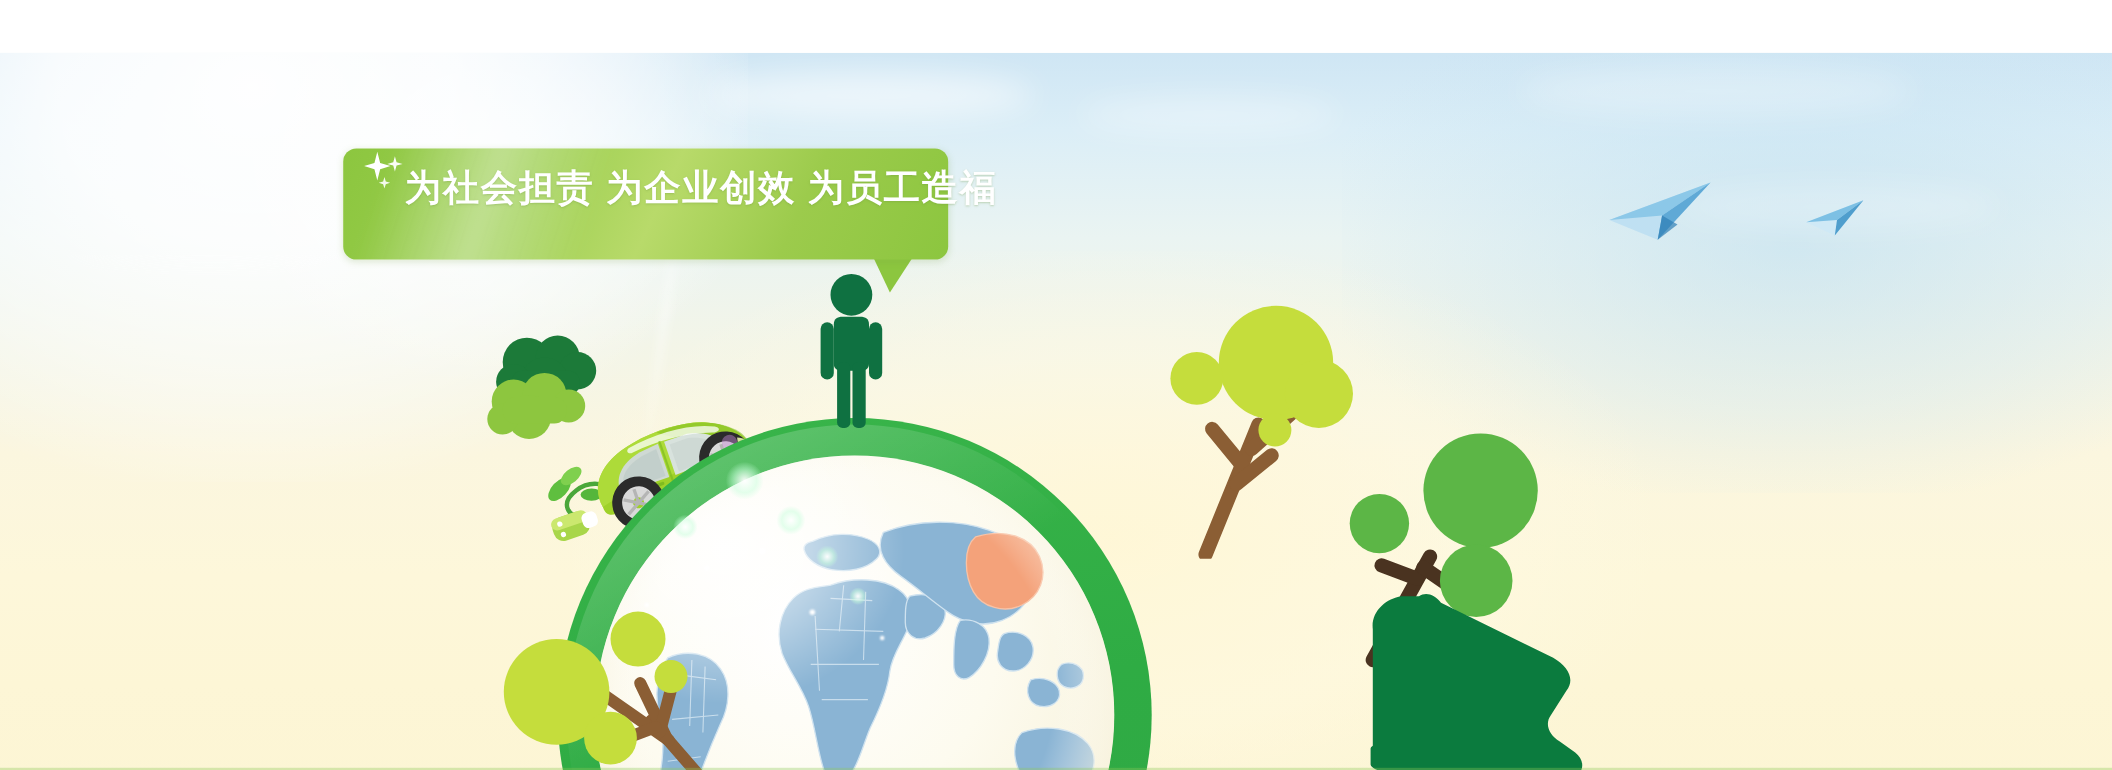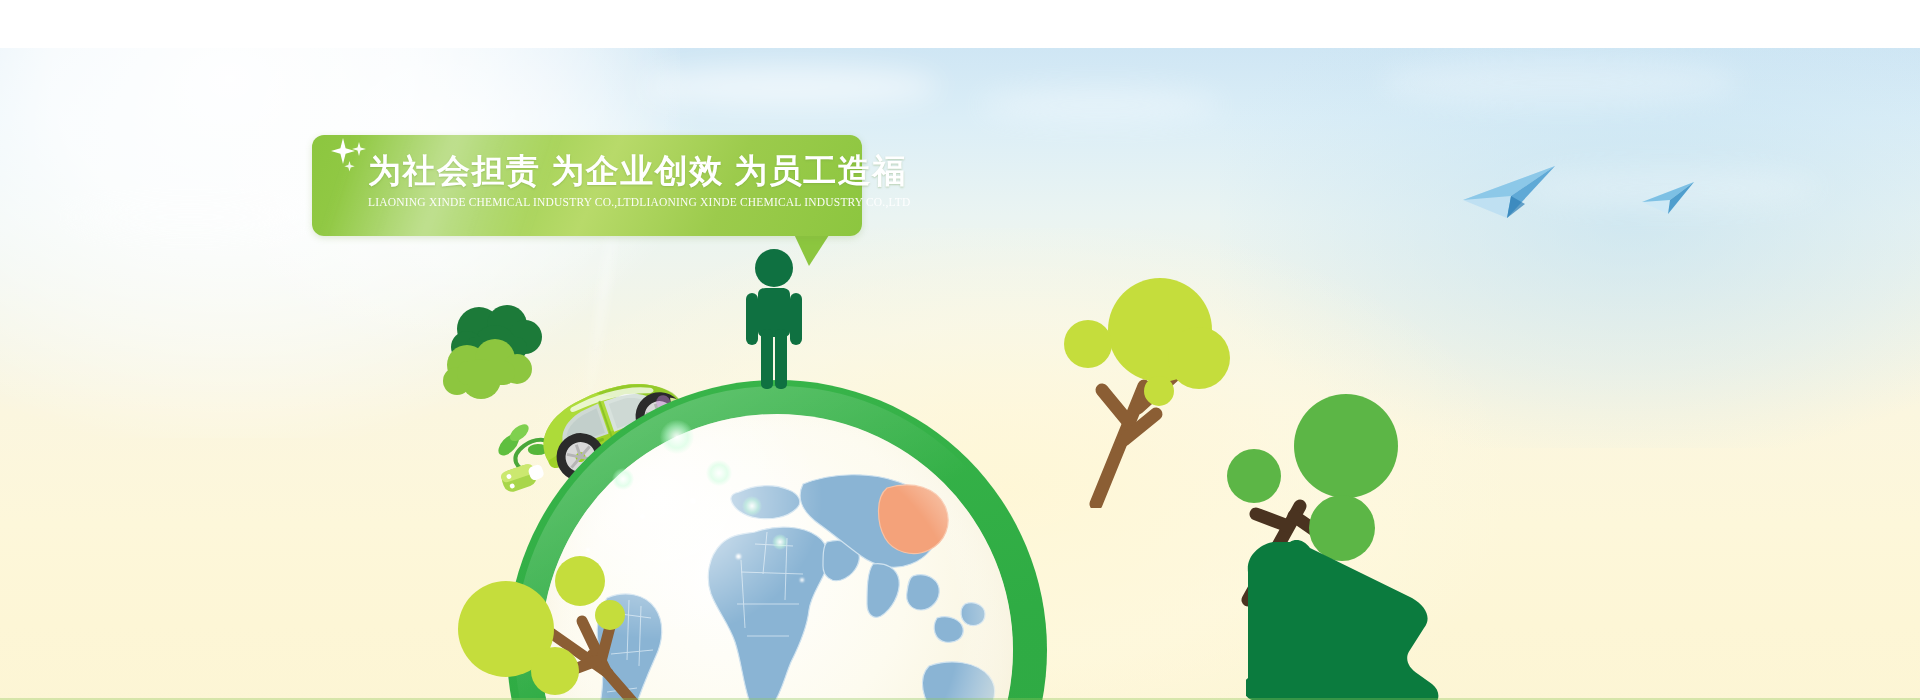--- a/index.html
+++ b/index.html
@@ -283,21 +283,20 @@
     <div class="msg-box-sheen"></div>
   </div>
 
   <svg class="sparkles" viewBox="0 0 46 46">
     <path d="M17 2 L19.6 12.2 L29 15 L19.6 17.8 L17 28 L14.4 17.8 L5 15 L14.4 12.2 Z" fill="#ffffff"></path>
     <path d="M33 6 L34.5 11.5 L40 13 L34.5 14.5 L33 20 L31.5 14.5 L26 13 L31.5 11.5 Z" fill="#ffffff" opacity="0.95"></path>
     <path d="M23.5 25 L24.7 29 L28.7 30.2 L24.7 31.4 L23.5 35.4 L22.3 31.4 L18.3 30.2 L22.3 29 Z" fill="#ffffff" opacity="0.9"></path>
   </svg>
 
   <div class="headline">为社会担责  为企业创效  为员工造福</div>
-  <div class="subline">LIAONING XINDE  CHEMICAL INDUSTRY CO.,LTDLIAONING XINDE  CHEMICAL INDUSTRY CO.,LTD</div>
 
   <svg class="tree" style="left:437px;top:255px;" width="120" height="110" viewBox="0 0 120 110">
     <g fill="#1c7a39">
       <circle cx="42" cy="26" r="22"></circle>
       <circle cx="70" cy="22" r="20"></circle>
       <circle cx="88" cy="34" r="17"></circle>
       <circle cx="58" cy="44" r="22"></circle>
       <circle cx="30" cy="44" r="16"></circle>
       <rect x="28" y="34" width="62" height="22" rx="10"></rect>
     </g>

